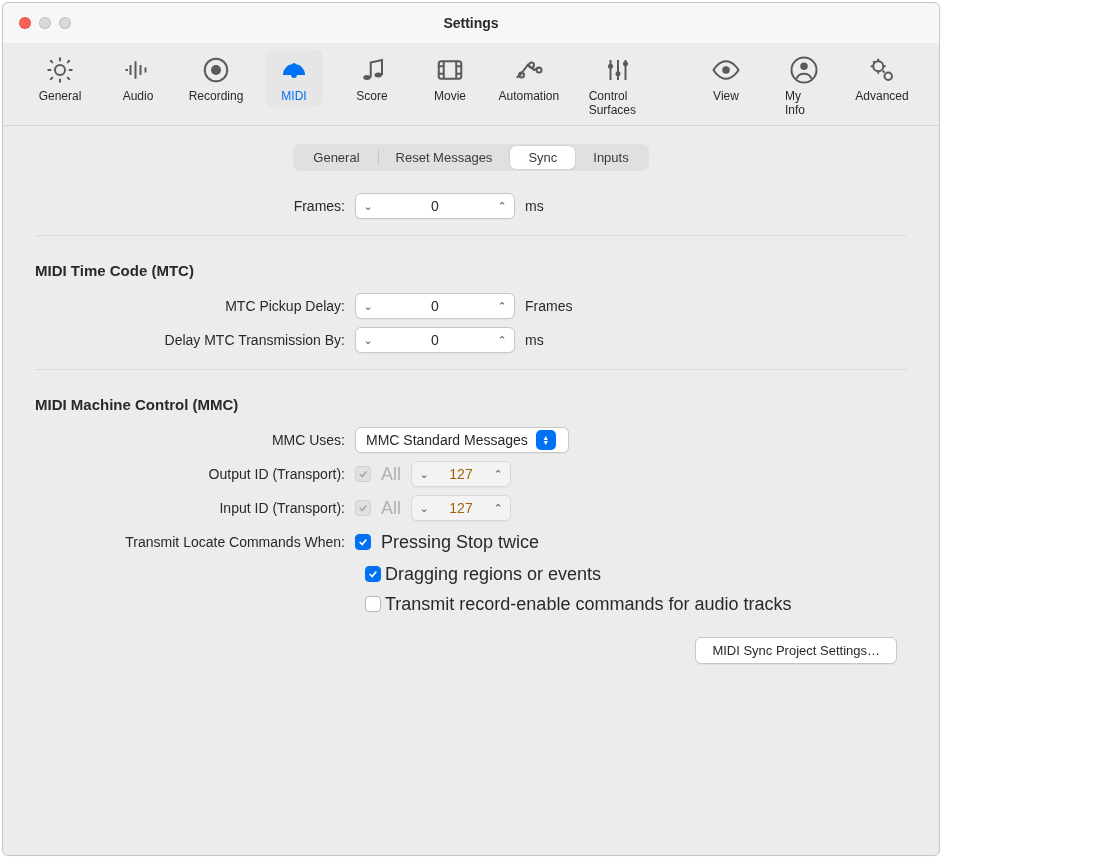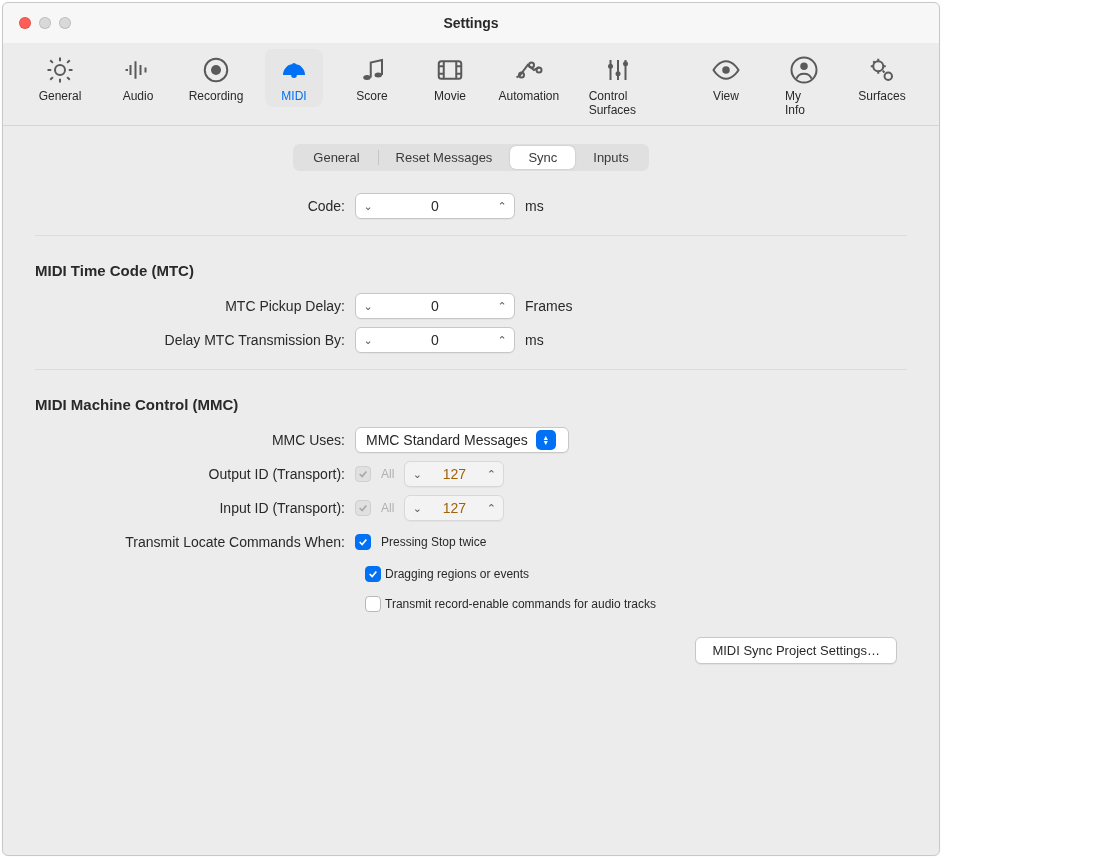--- a/index.html
+++ b/index.html
@@ -182,21 +182,21 @@
   .cbox{
     width:16px;height:16px;border-radius:4px;border:1px solid #b8b8b8;background:#fff;
     display:inline-flex;align-items:center;justify-content:center;flex-shrink:0;
   }
   .cbox.checked{background:var(--checkbox-blue);border-color:var(--checkbox-blue);}
   .cbox.disabled{background:#ededed;border-color:#d0d0d0;}
   .cbox.disabled.checked{background:#e0e0e0;border-color:#d0d0d0;}
   .cbox svg{width:10px;height:10px;}
   .cbox svg polyline{stroke:#fff;stroke-width:2;fill:none;}
   .cbox.disabled.checked svg polyline{stroke:#a8a8a8;}
-  .clabel{font-size:12px;}
+  .clabel{font-size:18px;}
   .clabel.disabled{color:#b0b0b0;}
   .checkrow{display:flex;align-items:center;gap:4px;min-height:30px;margin-left:330px;}
   .checkrow.first{margin-left:0;}
   .footer-btn{
     display:flex;justify-content:flex-end;padding:18px 10px 4px 0;
   }
   .btn{
     background:#fff;border:1px solid #c7c7c7;border-radius:6px;padding:5px 16px;font-size:13px;
     box-shadow:0 1px 1px rgba(0,0,0,.06);
   }
@@ -319,40 +319,40 @@
       <span class="tlabel">My Info</span>
     </div>
     <div class="ttab">
       <span class="ticon">
         <svg viewBox="0 0 24 24">
             <circle cx="9" cy="9" r="4"></circle>
             <circle cx="17" cy="17" r="3"></circle>
             <path d="M9 3v2M9 13v2M3 9h2M13 9h2M5 5l1.4 1.4M12.6 12.6 14 14"></path>
           </svg>
       </span>
-      <span class="tlabel">Surfaces</span>
+      <span class="tlabel">Advanced</span>
     </div>
   </div>
 
   <div class="content">
     <div class="panel">
 
       <div class="segmented">
         <div class="seg-track">
           <div class="seg">General</div>
           <div class="seg">Reset Messages</div>
           <div class="seg sel">Sync</div>
           <div class="seg">Inputs</div>
         </div>
       </div>
 
       <div class="form">
 
         <div class="row">
-          <div class="rlabel">Code:</div>
+          <div class="rlabel">Frames:</div>
           <div class="rctrl">
             <div class="stepper">
               <span class="sbtn">⌄</span>
               <span class="sval">0</span>
               <span class="sbtn">⌃</span>
             </div>
             <span class="unit">ms</span>
           </div>
         </div>
 

